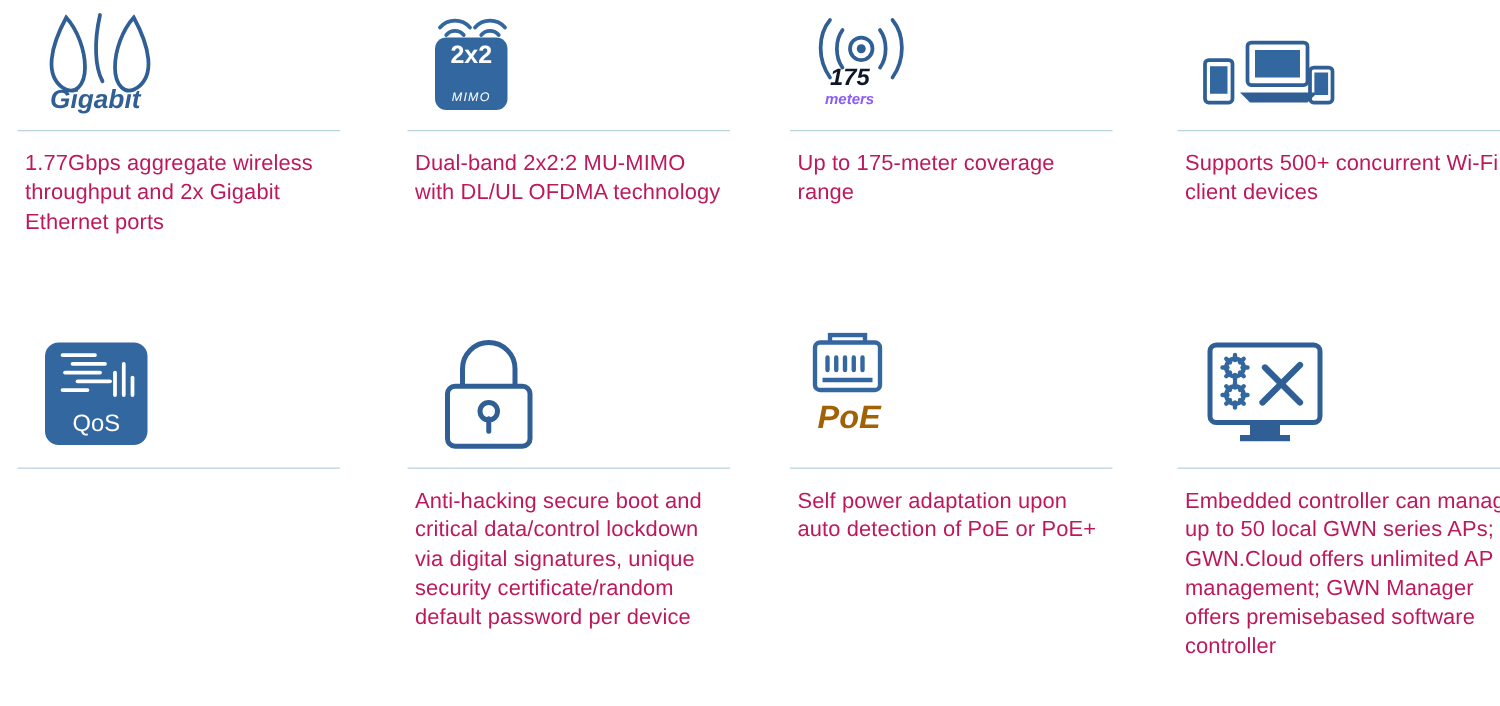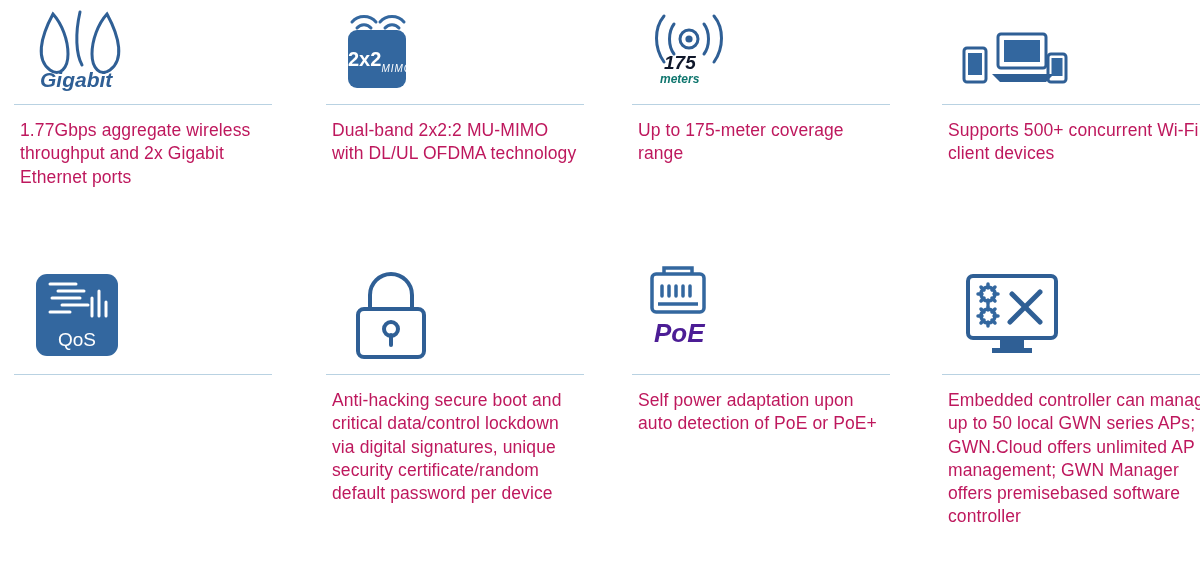--- a/index.html
+++ b/index.html
@@ -71,38 +71,38 @@
   
   .mimo-wrap { position: relative; width: 110px; height: 98px; }
   .mimo-box {
     position: absolute;
     left: 16px; top: 24px;
     width: 58px; height: 58px;
     background: #33679f;
     border-radius: 9px;
     color: #ffffff;
     display: flex;
-    flex-direction: row;
+    flex-direction: column;
     align-items: center;
-    justify-content: flex-start;
+    justify-content: center;
   }
   .mimo-big { font-size: 20px; font-weight: bold; line-height: 1; }
   .mimo-small { font-size: 10px; letter-spacing: 1px; margin-top: 19px; font-style: italic; }
 
   
   .meters-wrap { position: relative; width: 120px; height: 98px; }
   .meters-num {
     position: absolute; left: 26px; top: 46px;
     font-size: 19px; font-weight: bold; font-style: italic;
     color: #0f172a;
   }
   .meters-unit {
     position: absolute; left: 22px; top: 66px;
     font-size: 12px; font-style: italic; font-weight: bold;
-    color: #0f766e;
+    color: #8b5cf6;
   }
 
   
   .qos-box {
     width: 82px; height: 82px;
     background: #33679f;
     border-radius: 11px;
     position: relative;
     margin-left: 16px;
   }
@@ -112,21 +112,21 @@
     text-align: center;
     color: #ffffff;
     font-size: 19px;
   }
 
   
   .poe-wrap { position: relative; width: 110px; height: 98px; }
   .poe-label {
     position: absolute; left: 16px; top: 52px;
     font-size: 26px; font-style: italic; font-weight: bold;
-    color: #4c1d95;
+    color: #a16207;
   }
 
   svg { display: block; }
 </style>
 </head>
 <body>
 
 <div class="grid">
 
   <div class="cell cell-col0 row0">

